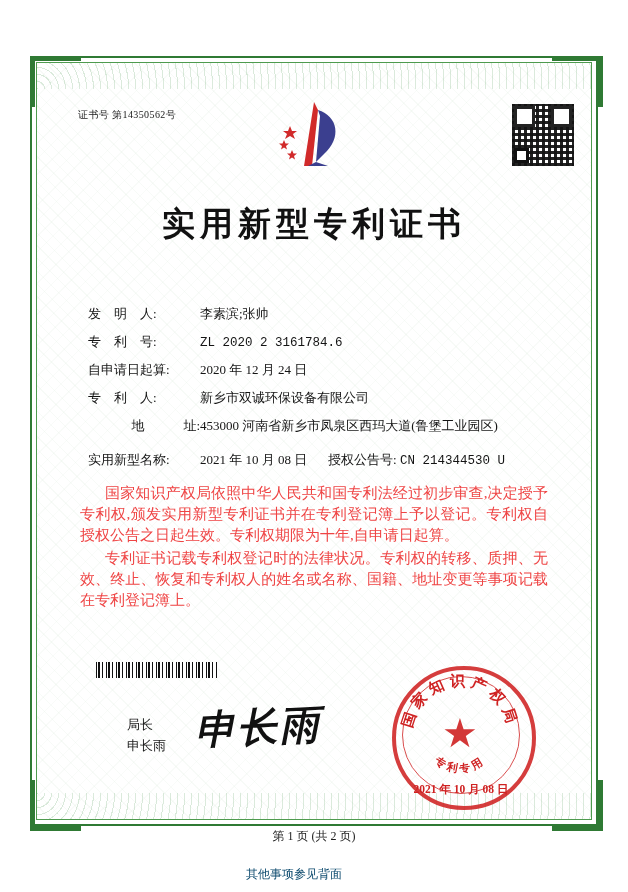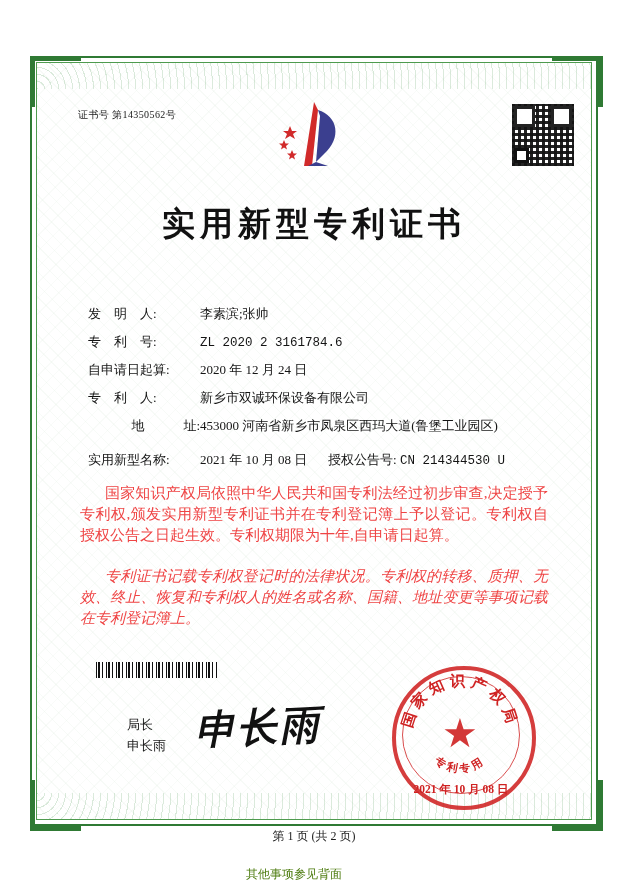--- a/index.html
+++ b/index.html
@@ -173,21 +173,21 @@
     position: absolute;
     left: 80px;
     width: 468px;
     font-size: 15px;
     line-height: 21px;
     text-indent: 25px;
     text-align: justify;
     color: #ef4444;
   }
   .para.p1 { top: 483px; }
-  .para.p2 { top: 566px; font-style: italic; }
+  .para.p2 { top: 548px; }
 
   
   .barcode {
     position: absolute;
     left: 96px; top: 662px;
     width: 122px; height: 16px;
     background-image: repeating-linear-gradient(90deg,
       #111 0 1px, #fff 1px 2px, #111 2px 4px, #fff 4px 6px,
       #111 6px 7px, #fff 7px 10px);
   }
@@ -264,21 +264,21 @@
     width: 628px;
     text-align: center;
     font-size: 12px;
   }
   .footer-note {
     position: absolute;
     left: 0; top: 866px;
     width: 588px;
     text-align: center;
     font-size: 12px;
-    color: #4d7c0f;
+    color: #0c4a6e;
   }
 </style>
 </head>
 <body>
 
 <div class="page">
 
   <div class="border-outer"></div>
   <div class="border-inner"></div>
   <div class="guilloche"></div>

